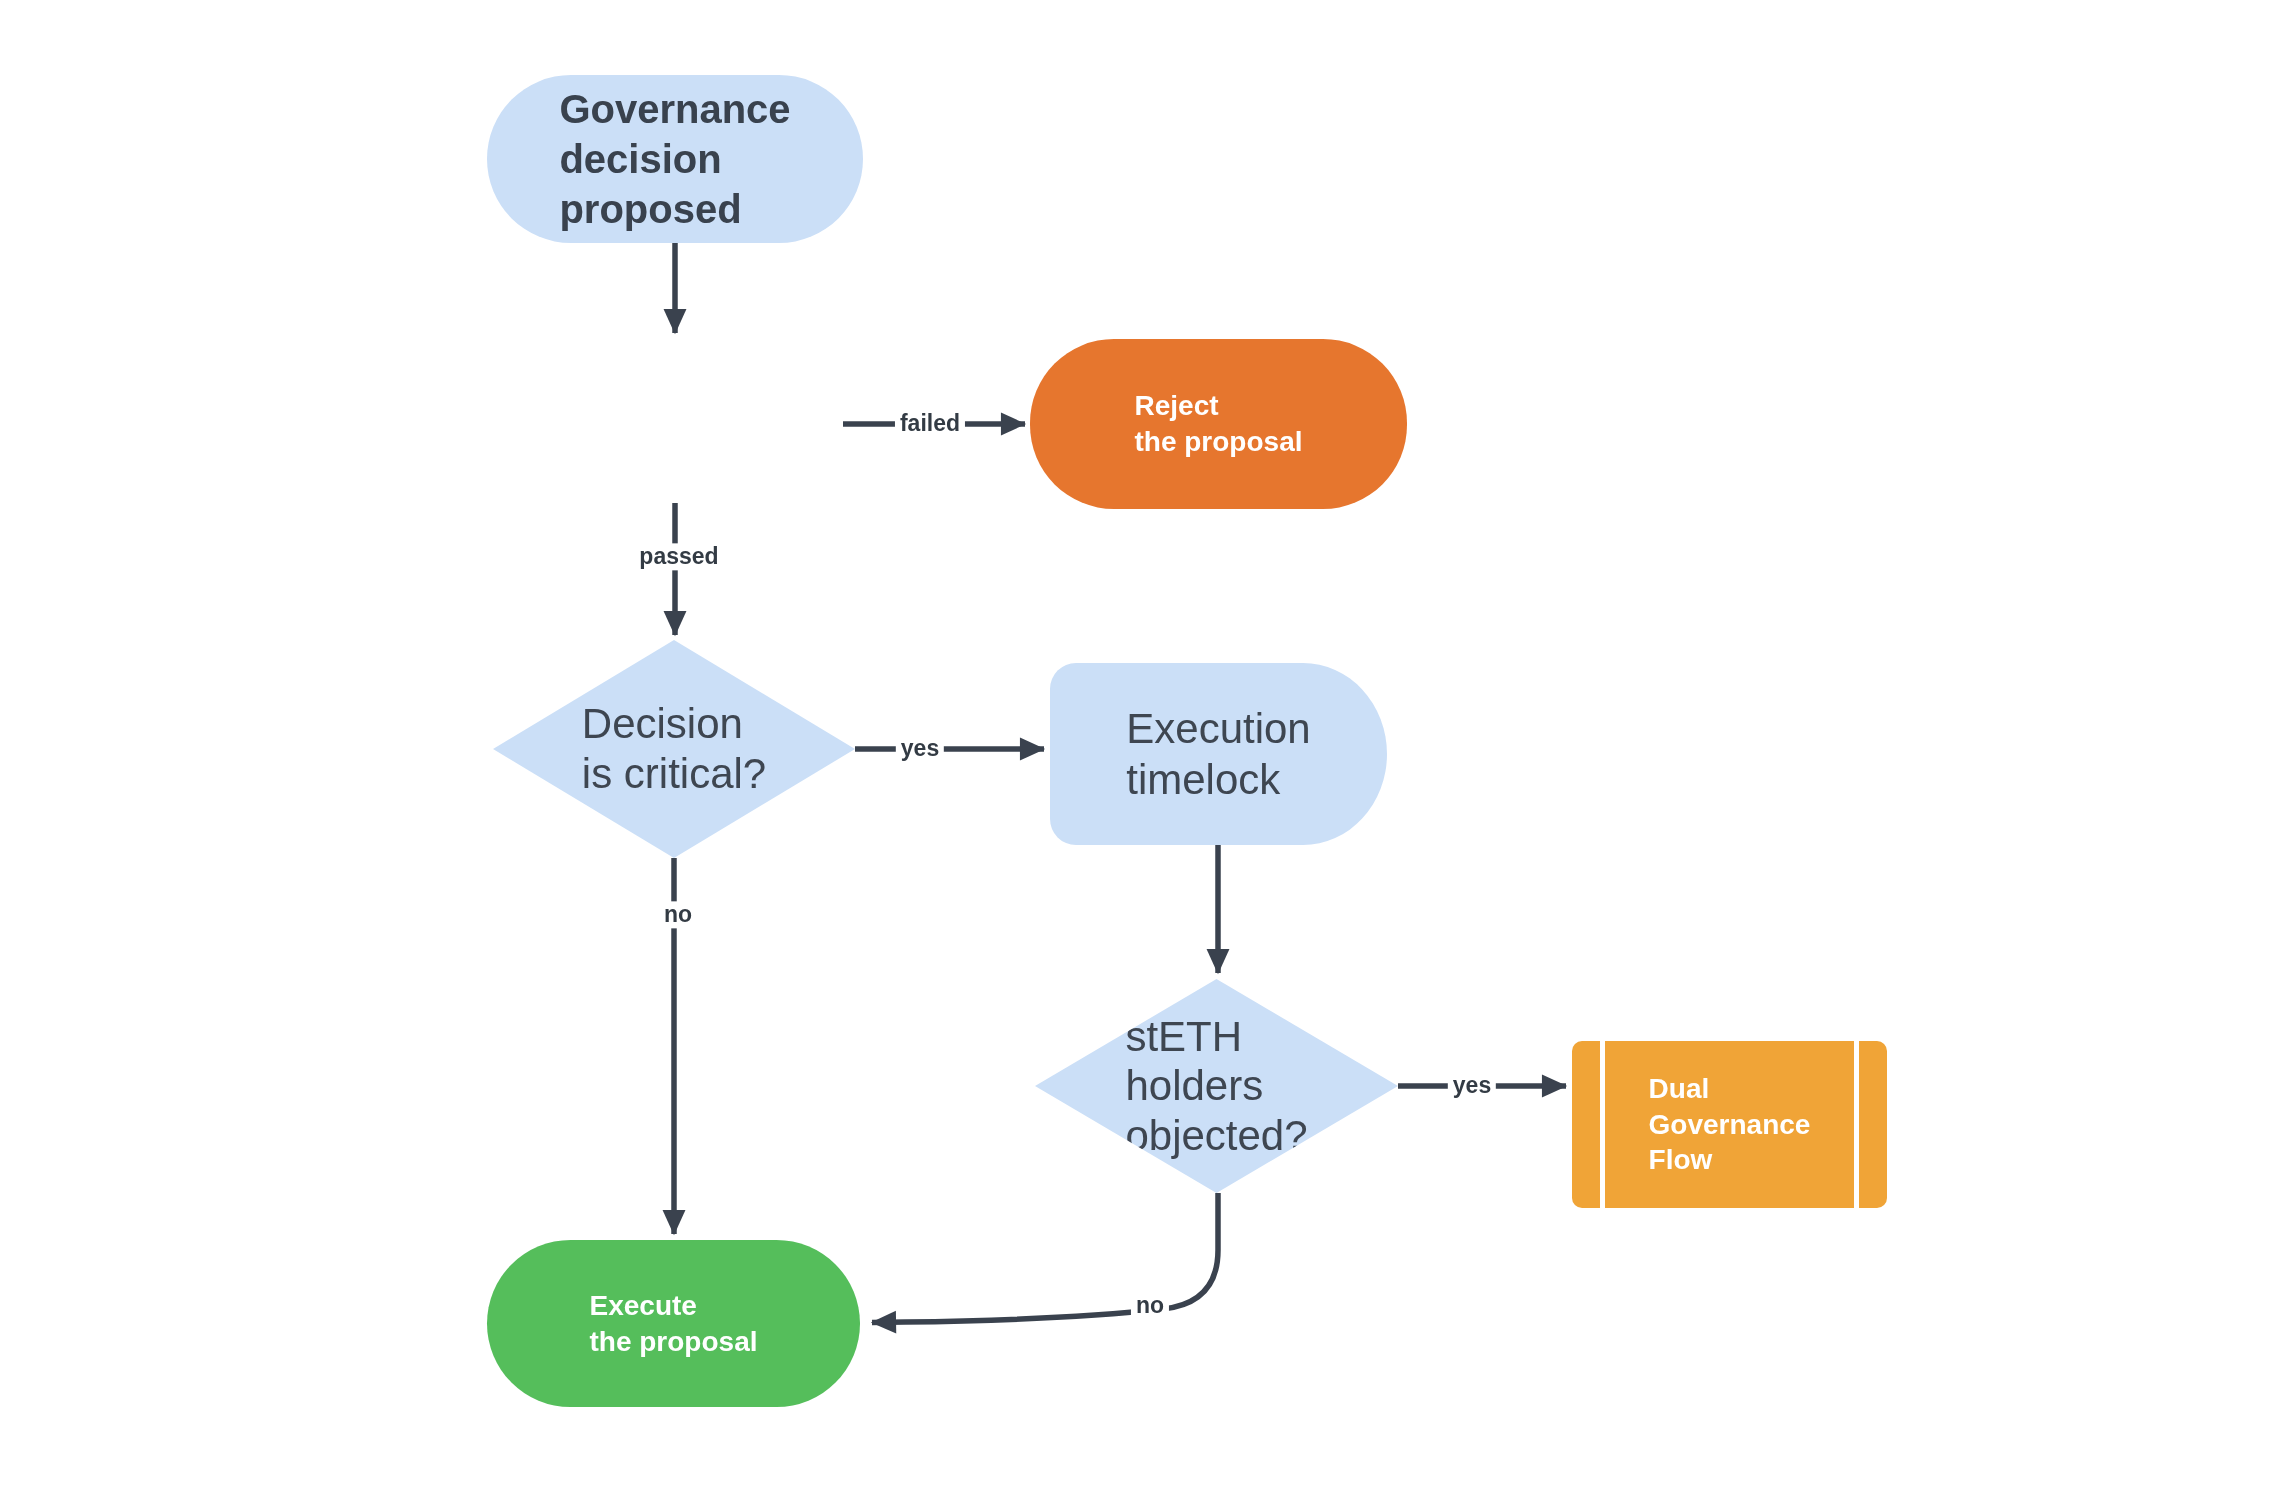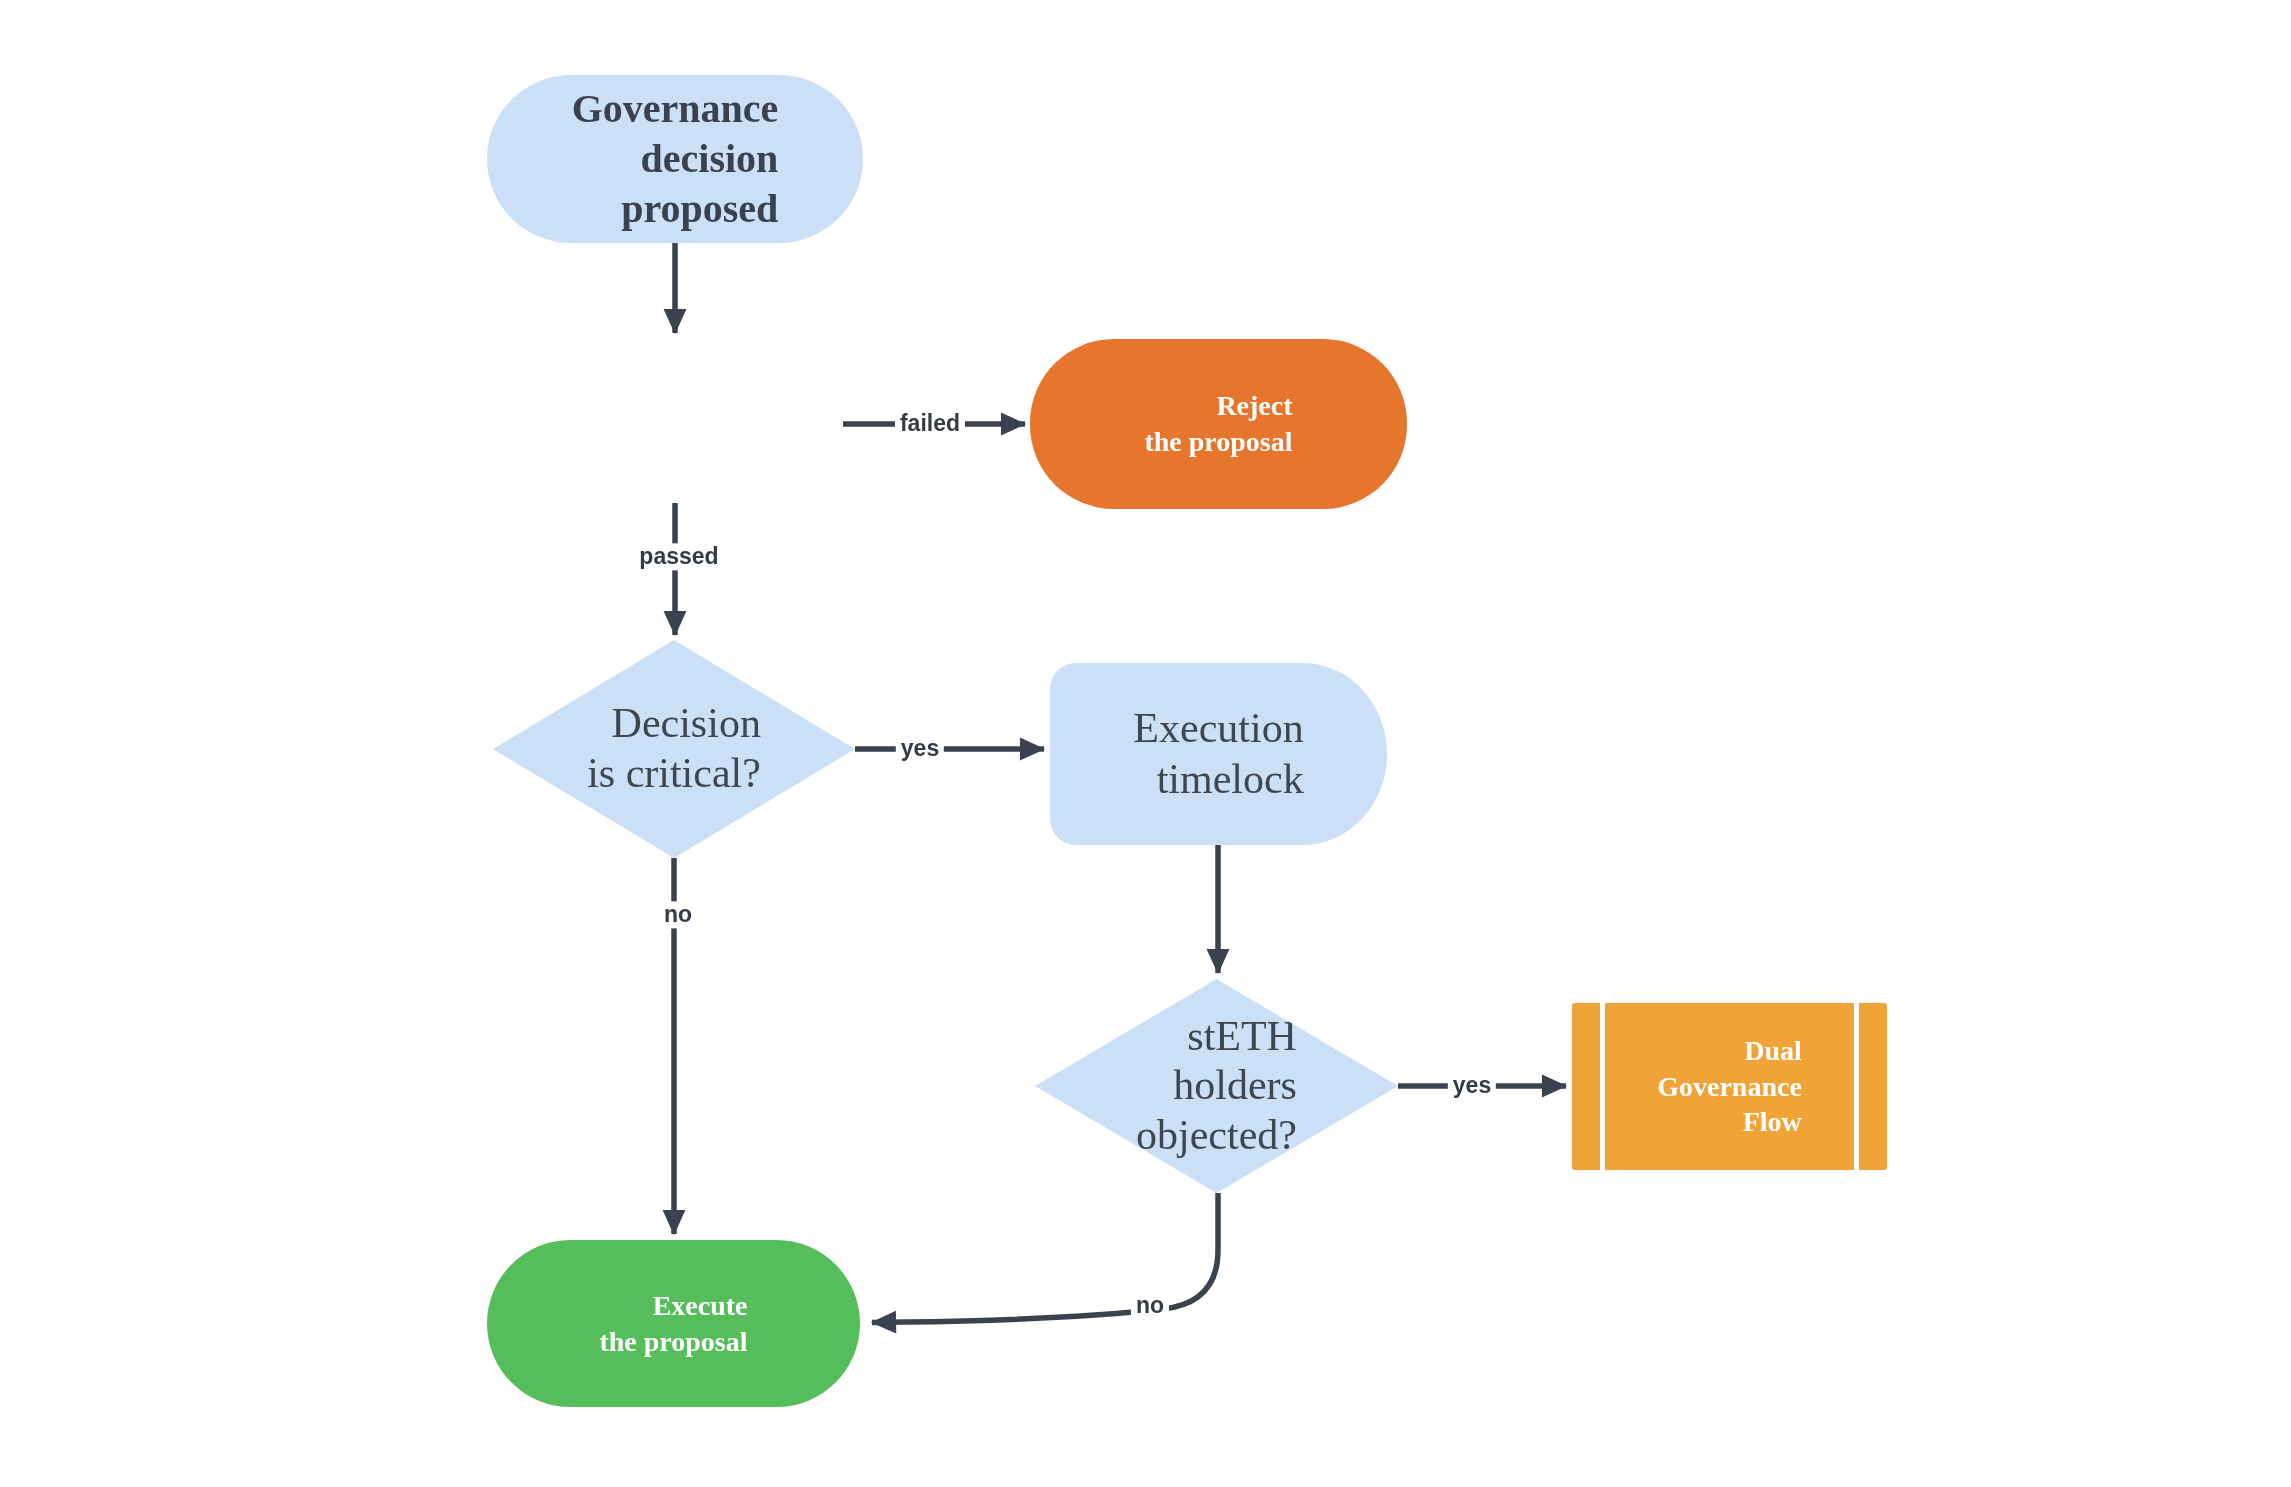--- a/index.html
+++ b/index.html
@@ -6,36 +6,35 @@
   #stage{
     position:relative;
     width:2291px;height:1487px;
     background:#ffffff;
     font-family:"Liberation Sans", sans-serif;
     overflow:hidden;
   }
   .node{
     position:absolute;
     display:flex;align-items:center;justify-content:center;
-    text-align:right;
+    text-align:left;
     white-space:pre-line;
     box-sizing:border-box;
-    font-family:Liberation Serif, serif;
   }
   .blue{background:#CBDFF7;color:#3E4651;font-size:42px;line-height:1.22;}
   .pill{border-radius:84px;}
   .delay{border-radius:26px 84px 84px 26px / 26px 50% 50% 26px;}
   .diamond{
     background:#CBDFF7;color:#3E4651;font-size:42px;line-height:1.18;
     clip-path:polygon(50% 0, 100% 50%, 50% 100%, 0 50%);
   }
   .start-node{font-weight:bold;color:#39424E;font-size:40px;line-height:1.25;}
   .orange{background:#E6762E;}
   .green{background:#55BE5B;}
-  .amber{background:#F0A437;border-radius:3px;}
+  .amber{background:#F0A437;border-radius:10px;margin-top:38px;}
   .bold-white{color:#ffffff;font-weight:bold;font-size:28px;line-height:1.28;}
   .subbar{
     position:absolute;top:0;bottom:0;width:5px;background:#ffffff;
   }
   .subbar.left{left:28px;}
   .subbar.right{right:28px;}
   .edge-label{
     position:absolute;
     transform:translate(-50%,-50%);
     background:#ffffff;

